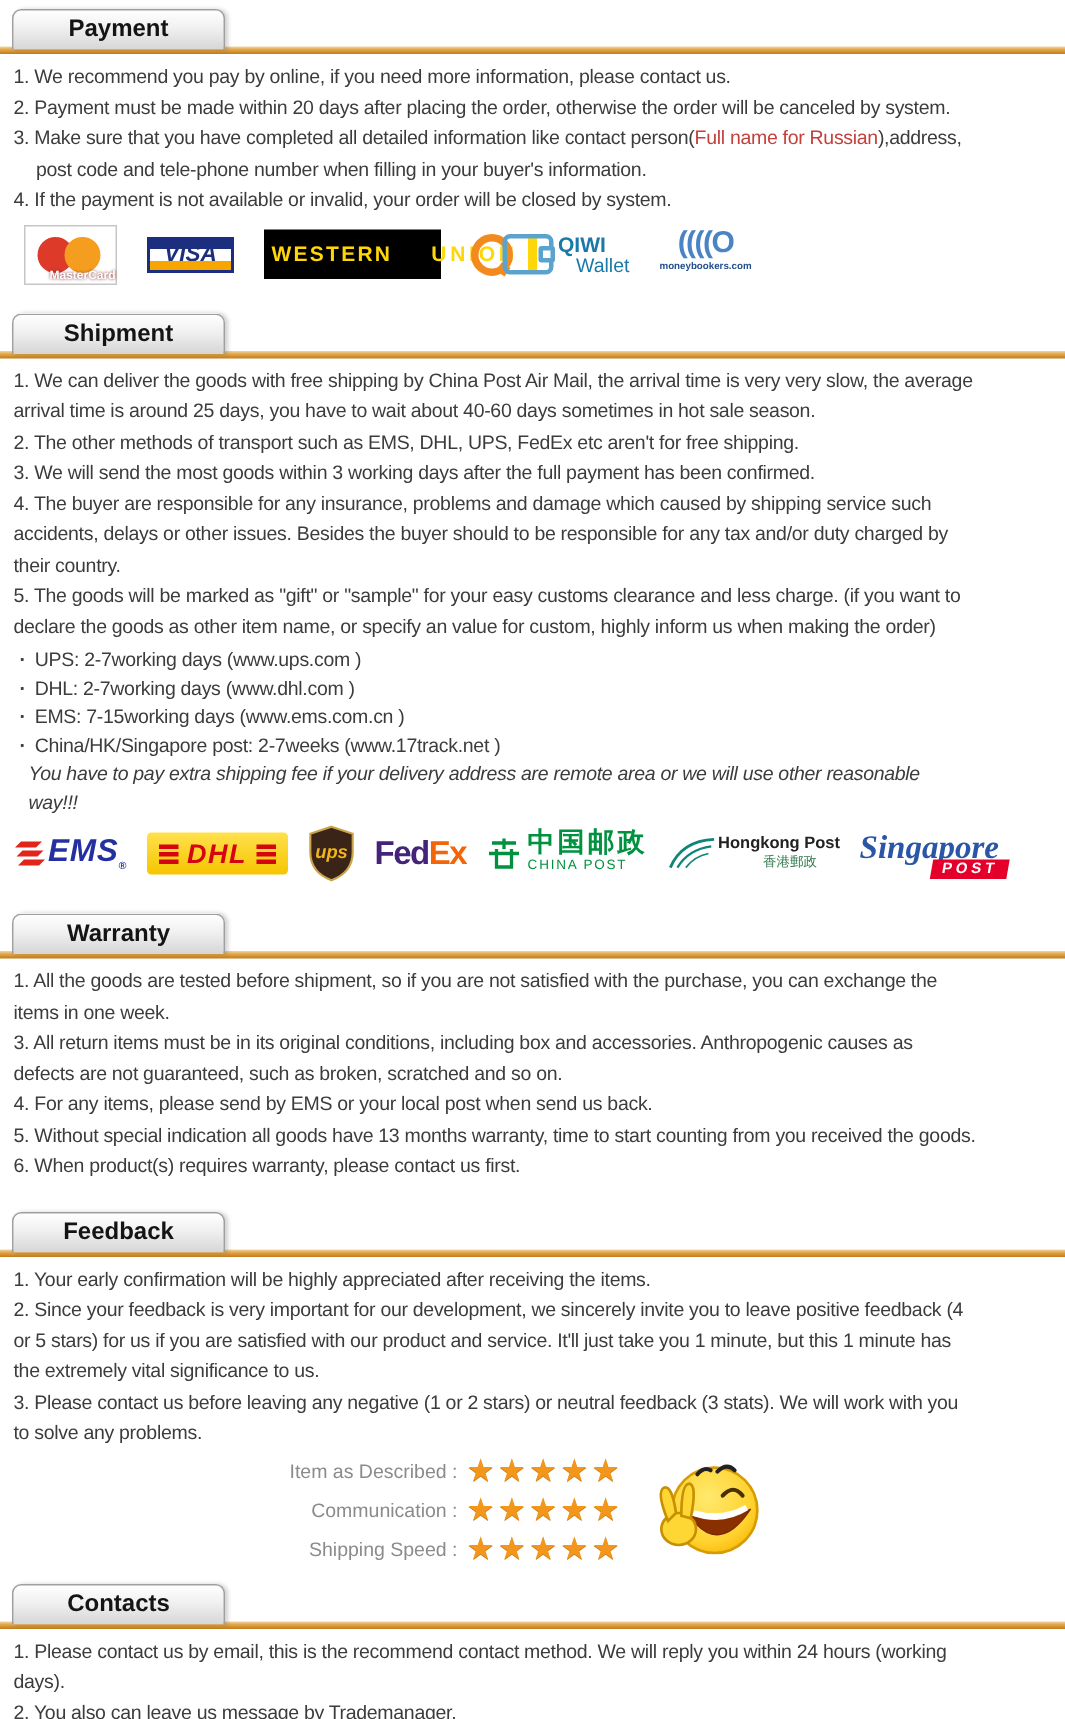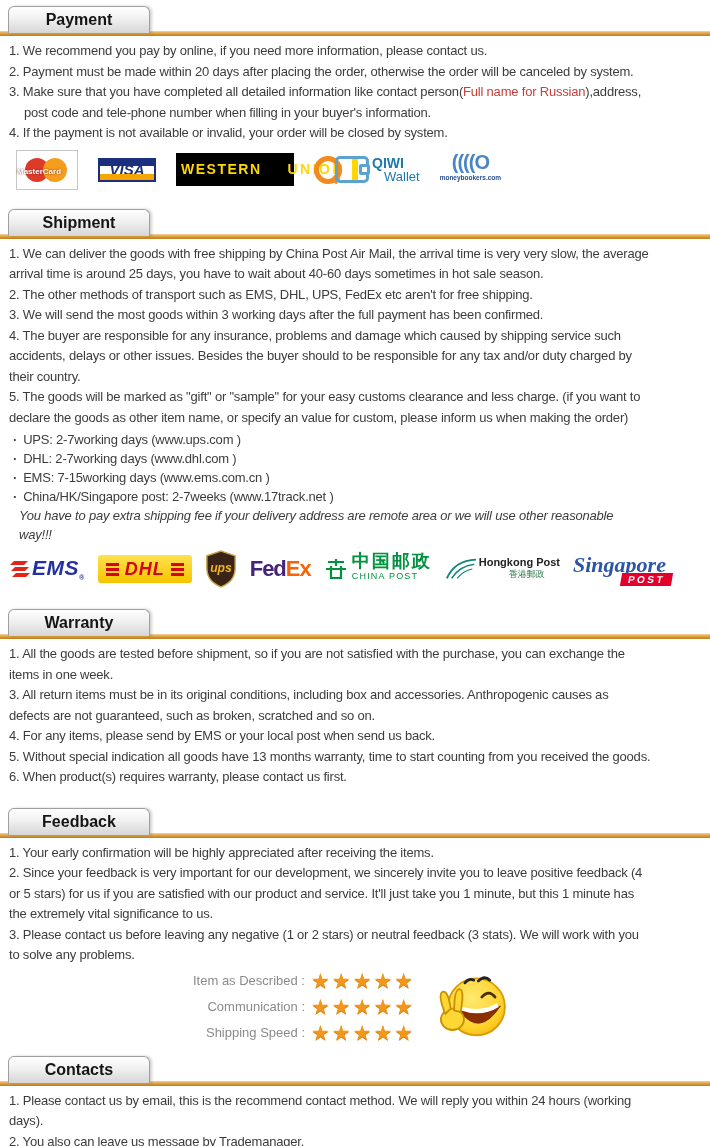--- a/index.html
+++ b/index.html
@@ -24,21 +24,21 @@
   .bullet{line-height:19px;white-space:nowrap;}
   .bullet::before{content:"\00B7";font-weight:700;margin-right:6px;}
   .note{margin-left:19px;font-size:13px;letter-spacing:-0.2px;font-style:italic;}
   .note div{line-height:19px;white-space:nowrap;}
   
   .payrow{display:flex;align-items:center;gap:20px;margin:7px 0 0 16px;height:38px;}
   .mc{width:60px;height:38px;background:#fff;border:1px solid #c6c6c6;position:relative;}
   .mc-c1,.mc-c2{position:absolute;top:7px;width:24px;height:24px;border-radius:50%;}
   .mc-c1{left:8px;background:#dd3a2a;}
   .mc-c2{left:26px;background:#f49d1e;}
-  .mc-txt{position:absolute;left:0;right:0;top:16px;text-align:left;font-size:8px;
+  .mc-txt{position:absolute;left:0;right:0;top:28px;text-align:right;font-size:8px;
     font-weight:700;color:#fff;text-shadow:0 0 2px #7a2020;}
   .visa{width:58px;height:24px;border:2px solid #1b2f7e;background:#fff;position:relative;
     display:flex;align-items:center;justify-content:center;box-sizing:border-box;}
   .visa::before{content:"";position:absolute;top:0;left:0;right:0;height:6px;background:#1b2f7e;}
   .visa::after{content:"";position:absolute;bottom:0;left:0;right:0;height:6px;background:#f7a600;}
   .visa-txt{font-style:italic;font-weight:900;font-size:15px;color:#1b2f7e;}
   .wu{width:118px;height:33px;background:#000;display:flex;align-items:center;padding:0 5px;box-sizing:border-box;}
   .wu-text{display:flex;flex-direction:row;line-height:13px;}
   .wu-l1,.wu-l2{color:#ffd608;font-weight:900;font-size:14px;letter-spacing:1.5px;}
   .wu-l2{margin-left:26px;letter-spacing:2.5px;}
@@ -163,21 +163,21 @@
         <div class="item">
           <div class="line"><span>3. We will send the most goods within 3 working days after the full payment has been confirmed.</span></div>
         </div>
         <div class="item">
           <div class="line"><span>4. The buyer are responsible for any insurance, problems and damage which caused by shipping service such</span></div>
           <div class="line"><span>accidents, delays or other issues. Besides the buyer should to be responsible for any tax and/or duty charged by</span></div>
           <div class="line"><span>their country.</span></div>
         </div>
         <div class="item">
           <div class="line"><span>5. The goods will be marked as "gift" or "sample" for your easy customs clearance and less charge. (if you want to</span></div>
-          <div class="line"><span>declare the goods as other item name, or specify an value for custom, please inform us when making the order)</span></div>
+          <div class="line"><span>declare the goods as other item name, or specify an value for custom, highly inform us when making the order)</span></div>
         </div>
       </div>
     <div class="bullets">
         <div class="bullet">UPS: 2-7working days (www.ups.com )</div>
         <div class="bullet">DHL: 2-7working days (www.dhl.com )</div>
         <div class="bullet">EMS: 7-15working days (www.ems.com.cn )</div>
         <div class="bullet">China/HK/Singapore post: 2-7weeks (www.17track.net )</div>
       </div>
     <div class="note">
         <div>You have to pay extra shipping fee if your delivery address are remote area or we will use other reasonable</div>

